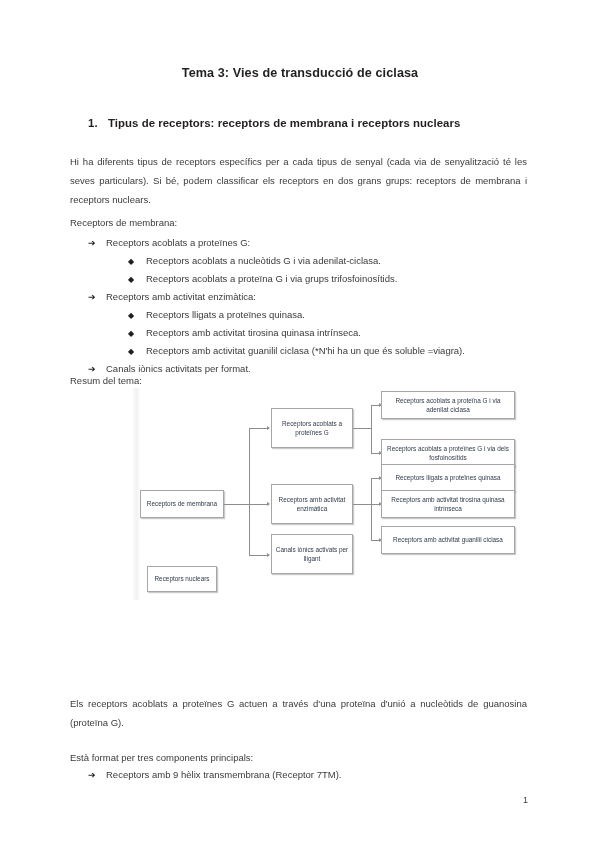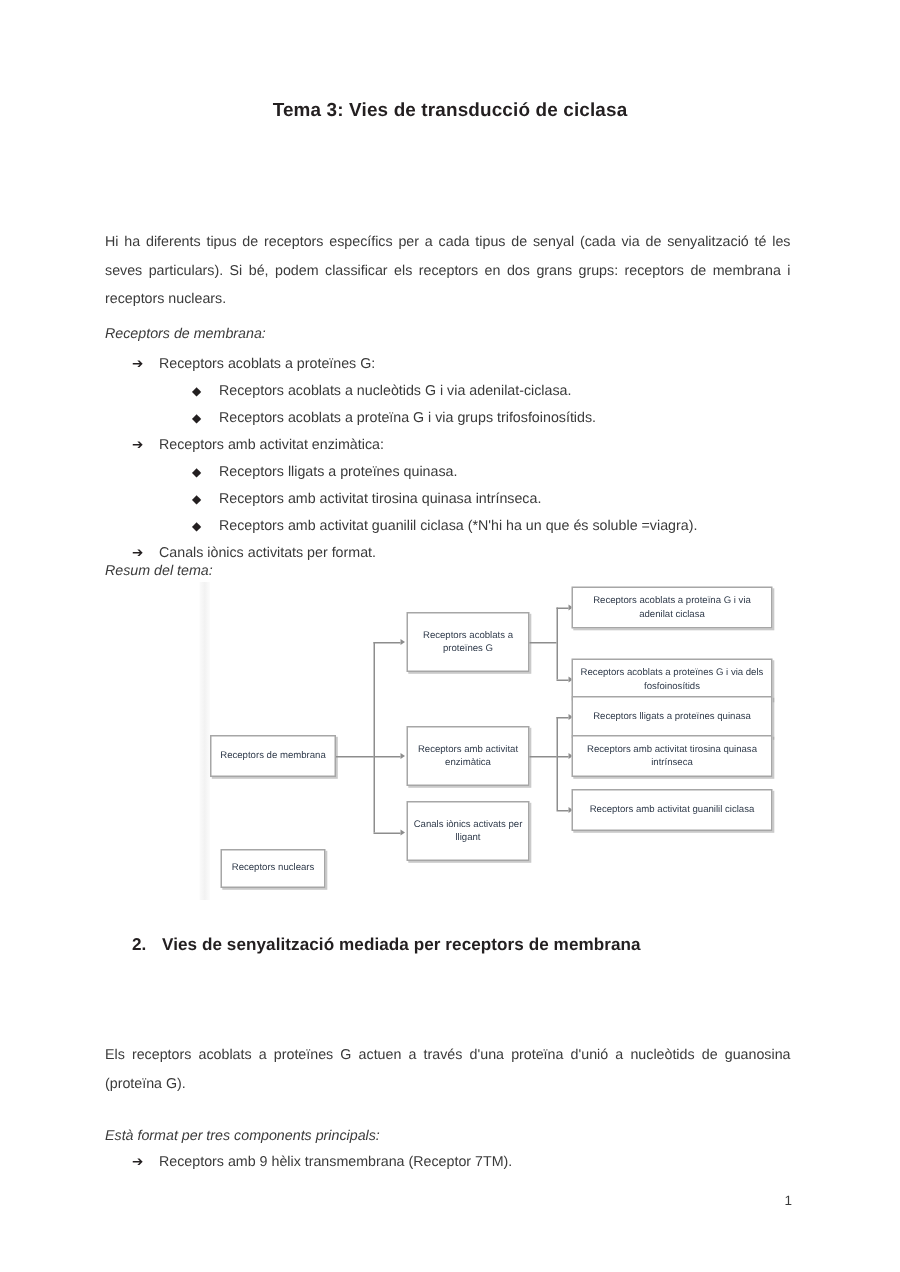--- a/index.html
+++ b/index.html
@@ -61,21 +61,21 @@
   
   .para {
     position: absolute;
     left: 70px;
     width: 457px;
     font-size: 9.5px;
     line-height: 19px;
     color: #3a3a3a;
     text-align: justify;
   }
-  .para.nojust { text-align: left; font-style: italic; }
+  .para.nojust { text-align: left; }
   #para-intro { top: 152px; }
   #lbl-membrana { top: 213px; }
   #lbl-resum { top: 371px; }
   #para-grp { top: 694px; width: 457px; }
   #lbl-components { top: 748px; }
 
   
   .li {
     position: absolute;
     font-size: 9.5px;
@@ -149,20 +149,23 @@
     color: #3a3a3a;
   }
 </style>
 </head>
 <body>
 
 <div class="page">
 
   <div class="doc-title">Tema 3: Vies de transducció de ciclasa</div>
 
+  <div class="h-num" id="heading1">
+    <span class="num">1.</span><span>Tipus de receptors: receptors de membrana i receptors nuclears</span>
+  </div>
 
   <div class="para" id="para-intro">Hi ha diferents tipus de receptors específics per a cada tipus de senyal (cada via de senyalització té les seves particulars). Si bé, podem classificar els receptors en dos grans grups: receptors de membrana i receptors nuclears.</div>
 
   <div class="para nojust" id="lbl-membrana">Receptors de membrana:</div>
 
   <div class="li lvl1" style="top:236px">
     <span class="bullet">➔</span><span>Receptors acoblats a proteïnes G:</span>
   </div>
   <div class="li lvl2" style="top:254px">
     <span class="bullet">◆</span><span>Receptors acoblats a nucleòtids G i via adenilat-ciclasa.</span>
@@ -224,23 +227,20 @@
     <div class="conn h" style="left:238px; top:152px; width:8px;"></div>
     <div class="arrowhead" style="left:246px; top:150px;"></div>
 
     <div class="dbox shadow" style="left:248px; top:3px; width:134px; height:28px;">Receptors acoblats a proteïna G i via adenilat ciclasa</div>
     <div class="dbox shadow" style="left:248px; top:51px; width:134px; height:28px;">Receptors acoblats a proteïnes G i via dels fosfoinosítids</div>
     <div class="dbox shadow" style="left:248px; top:76px; width:134px; height:28px;">Receptors lligats a proteïnes quinasa</div>
     <div class="dbox shadow" style="left:248px; top:102px; width:134px; height:28px;">Receptors amb activitat tirosina quinasa intrínseca</div>
     <div class="dbox shadow" style="left:248px; top:138px; width:134px; height:28px;">Receptors amb activitat guanilil ciclasa</div>
   </div>
 
-  <div class="h-num" id="heading2">
-    <span class="num">2.</span><span>Vies de senyalització mediada per receptors de membrana</span>
-  </div>
 
 
   <div class="para" id="para-grp">Els receptors acoblats a proteïnes G actuen a través d'una proteïna d'unió a nucleòtids de guanosina (proteïna G).</div>
 
   <div class="para nojust" id="lbl-components">Està format per tres components principals:</div>
 
   <div class="li lvl1" style="top:768px">
     <span class="bullet">➔</span><span>Receptors amb 9 hèlix transmembrana (Receptor 7TM).</span>
   </div>
 

